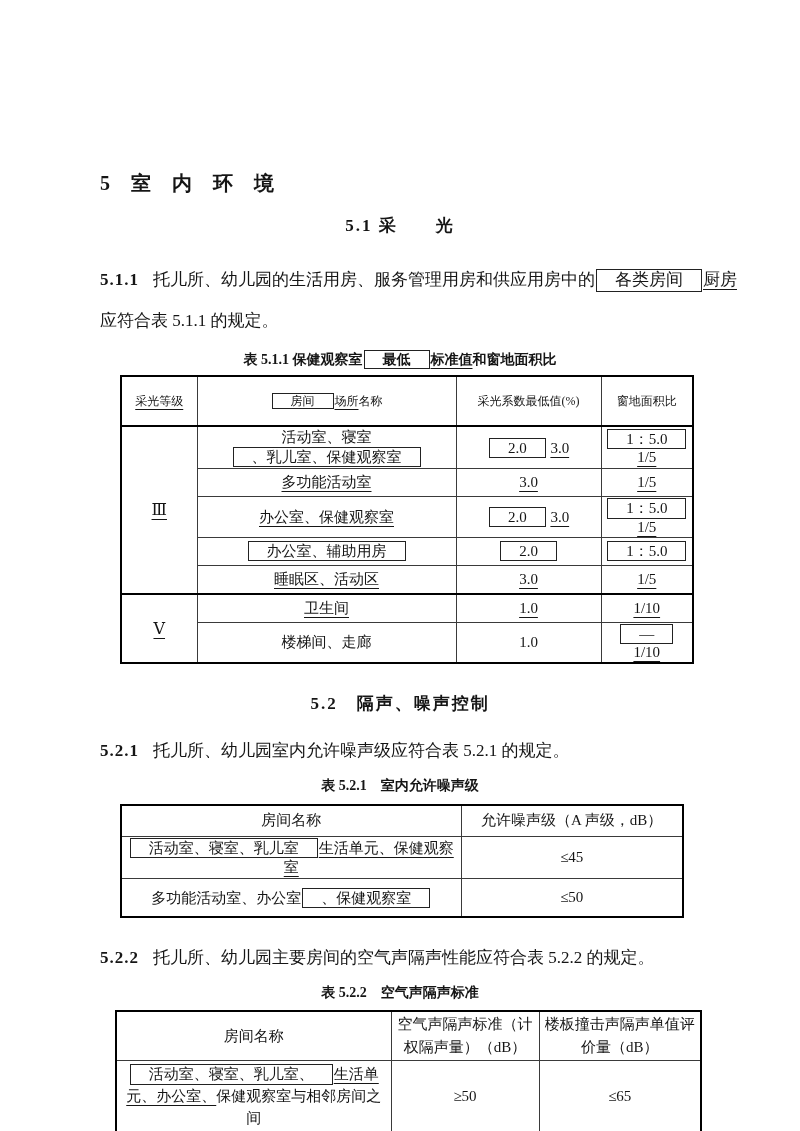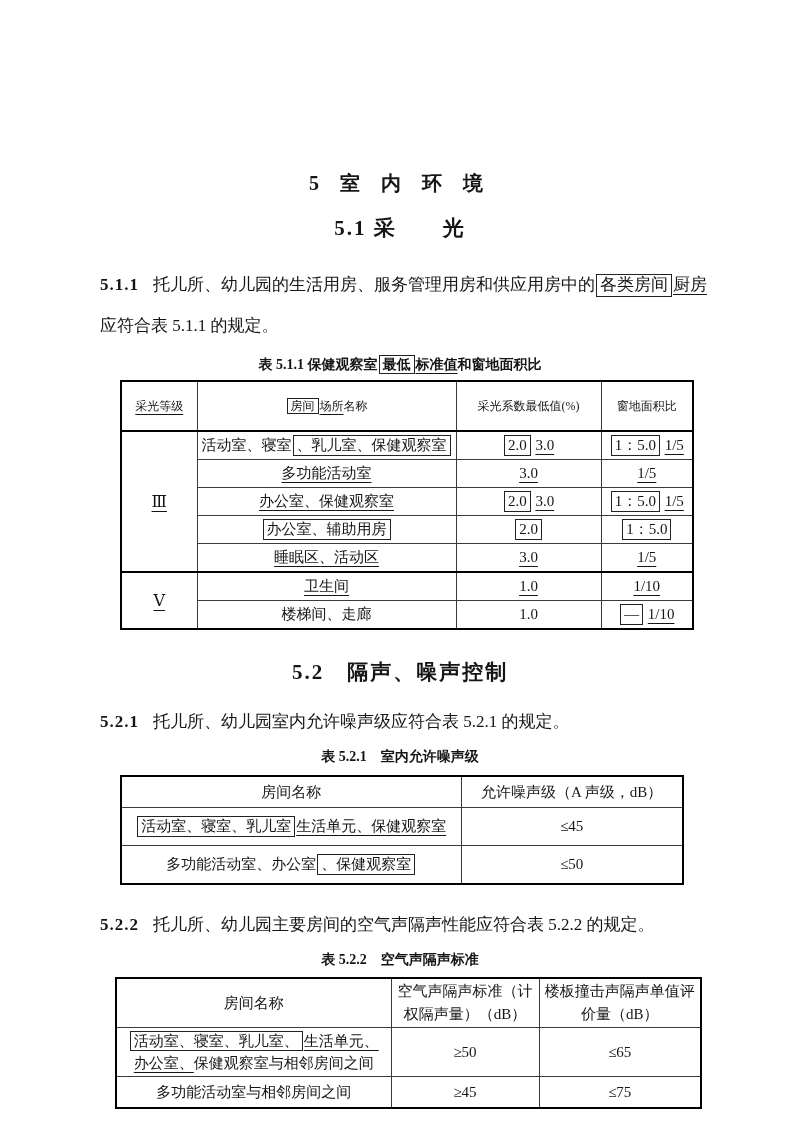--- a/index.html
+++ b/index.html
@@ -9,39 +9,38 @@
     margin:0 auto;
     background:#ffffff;
     font-family:"Liberation Serif","DejaVu Serif",serif;
     color:#151515;
     overflow:hidden;
   }
   .content { position:absolute; left:100px; top:0; width:600px; }
 
   .chapter-heading {
     margin:0; padding-top:170px;
-    text-align:center;
     font-size:20px; font-weight:bold;
     letter-spacing:8px;
   }
   .section-heading {
     margin:0; padding-top:17px;
     text-align:center;
-    font-size:21px; font-weight:bold;
+    font-size:17px; font-weight:bold;
     letter-spacing:2px;
   }
   .clause { margin:0; padding-top:22px; font-size:17px; }
   .clause .line { line-height:41px; white-space:nowrap; }
   .clause-no { font-weight:bold; margin-right:14px; letter-spacing:1px; }
   .single-line { padding-top:24px; line-height:24px; }
 
   .bx {
     display:inline-block;
     border:1px solid #222;
-    padding:0 3px;
+    padding:0 18px;
     line-height:1.22;
     margin:0 1px;
   }
   .ul { text-decoration:underline; text-underline-offset:4px; }
 
   .tbl-caption {
     text-align:center;
     font-weight:bold;
     font-size:14px;
     padding-top:14px;

